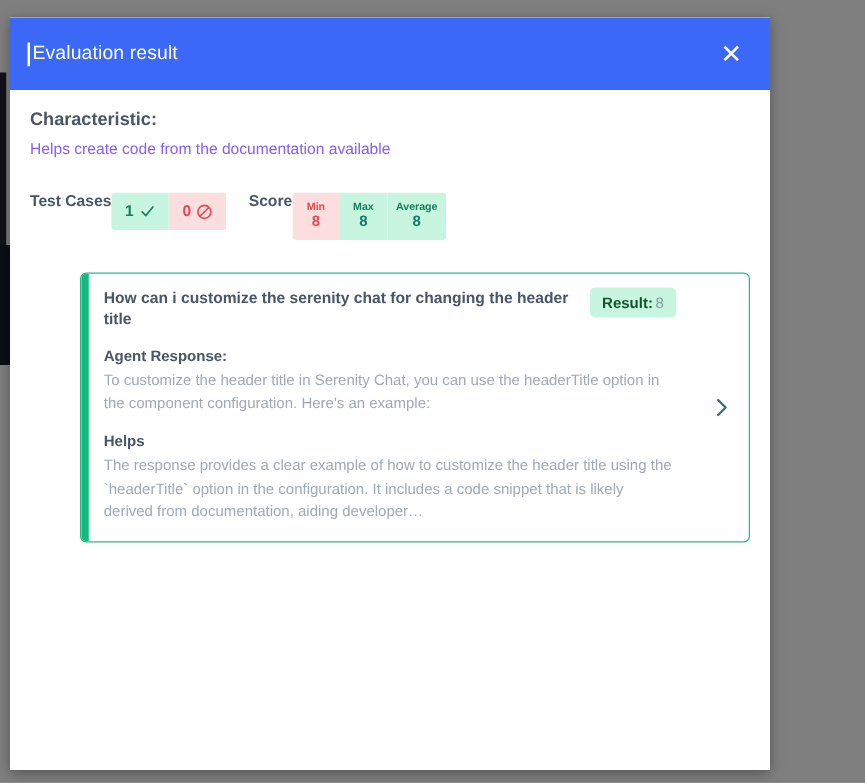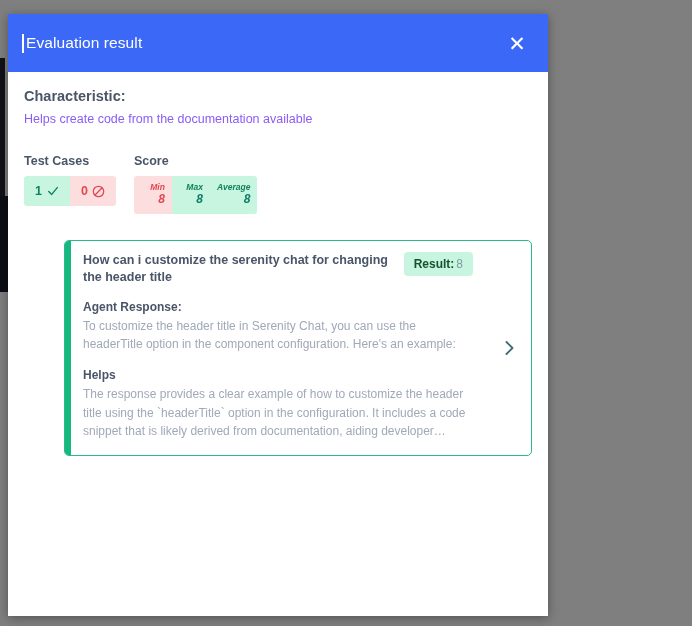--- a/index.html
+++ b/index.html
@@ -38,21 +38,21 @@
     width: 5px;
     height: 140px;
     background: #111118;
   }
 
   
   .modal {
     position: absolute;
     left: 8px;
     top: 14px;
-    width: 540px;
+    width: 608px;
     height: 602px;
     background: #ffffff;
     box-shadow: 0 2px 10px rgba(0,0,0,.35);
     overflow: hidden;
     display: flex;
     flex-direction: column;
   }
 
   .modal-header {
     height: 58px;
@@ -113,21 +113,21 @@
   }
 
   .stats-row {
     display: flex;
     align-items: flex-start;
     gap: 18px;
     margin-top: 28px;
   }
   .stat-group {
     display: flex;
-    flex-direction: column;
+    flex-direction: row;
   }
   .stat-heading {
     font-size: 12.5px;
     font-weight: bold;
     color: #4a5568;
     margin-bottom: 8px;
   }
 
   .testcases-badge {
     display: flex;
@@ -159,25 +159,24 @@
 
   .score-table {
     display: flex;
     border-radius: 3px;
     overflow: hidden;
     height: 38px;
   }
   .score-cell {
     display: flex;
     flex-direction: column;
-    align-items: flex-end;
+    align-items: center;
     justify-content: center;
     padding: 4px 7px;
     min-width: 24px;
-    font-style: italic;
   }
   .score-cell.min { background: #fcdedf; }
   .score-cell.max,
   .score-cell.avg { background: #c8f5e0; }
   .score-head {
     font-size: 8.5px;
     font-weight: bold;
     line-height: 1.1;
   }
   .score-cell.min .score-head { color: #e04852; }

